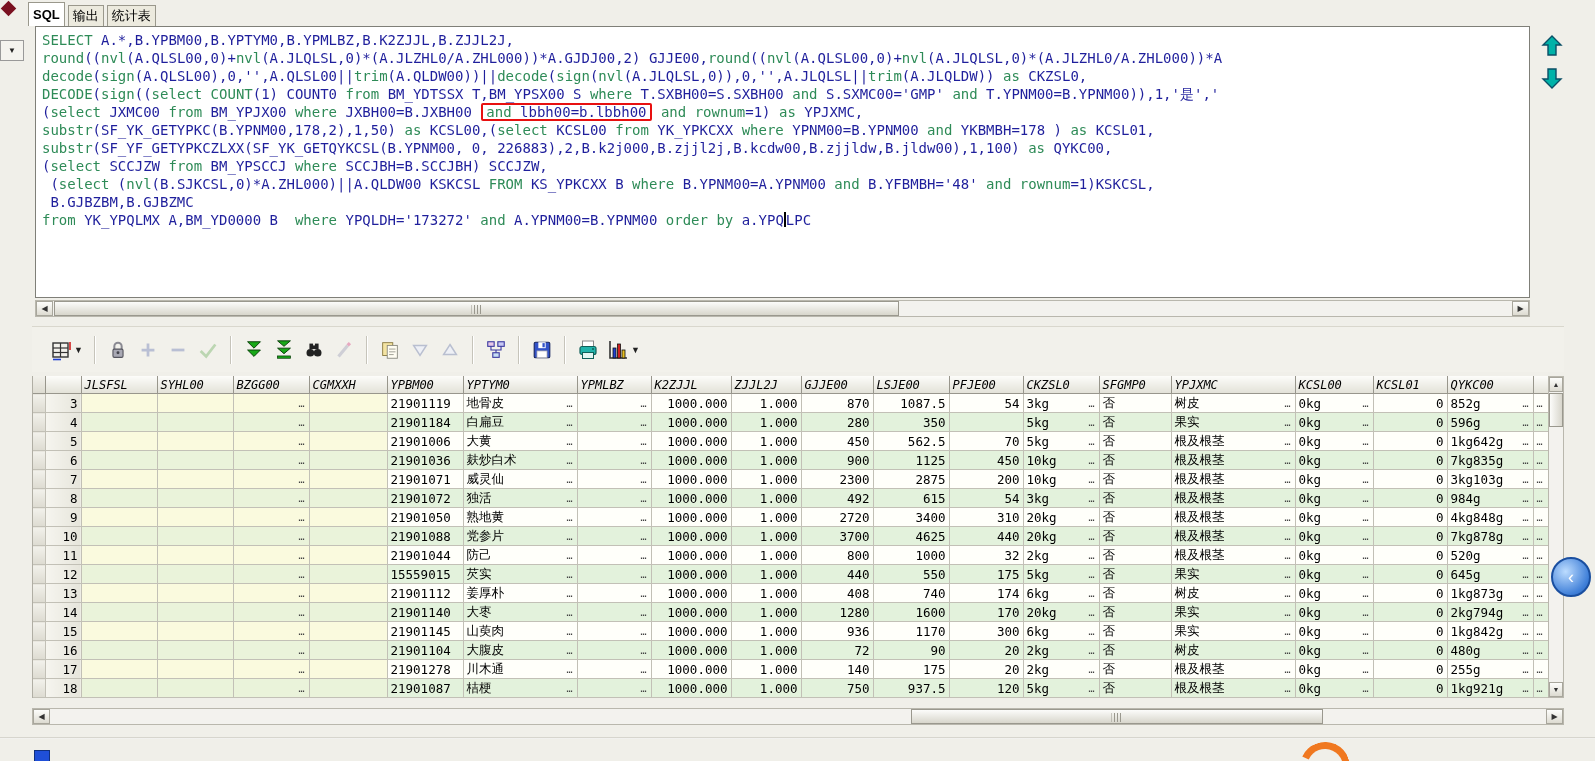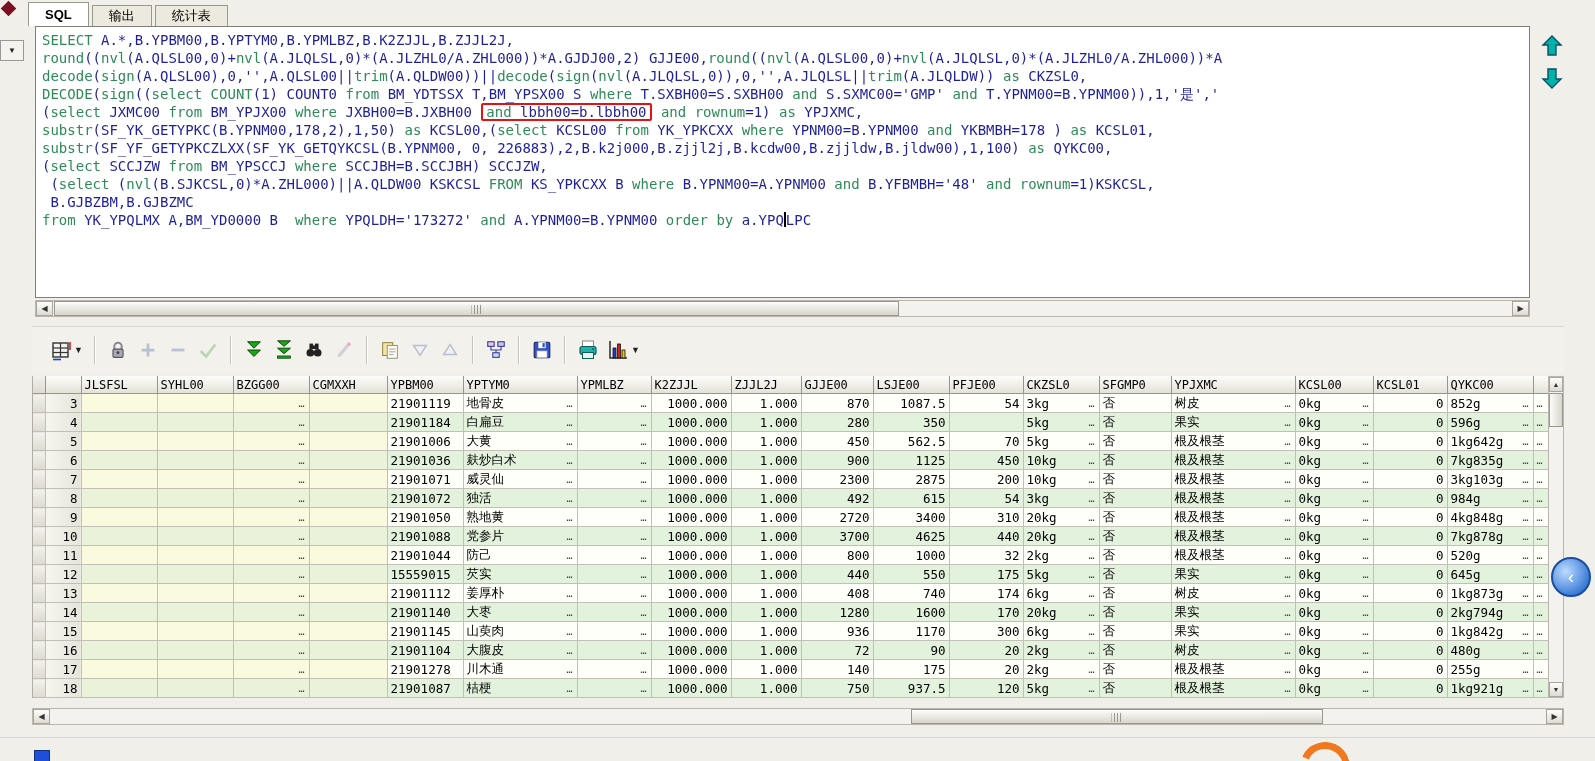--- a/index.html
+++ b/index.html
@@ -5,21 +5,21 @@
   html,body{margin:0;padding:0;}
   body{
     width:1595px;height:761px;position:relative;overflow:hidden;
     background:#f0efe9;
     font-family:"Liberation Sans","DejaVu Sans",sans-serif;
     -webkit-font-smoothing:none;
   }
   
   .app-icon{position:absolute;left:3px;top:3px;width:11px;height:11px;background:#7a1020;transform:rotate(45deg);}
   .tabbar{position:absolute;left:28px;top:2px;height:24px;display:flex;align-items:flex-end;}
-  .tab{height:20px;line-height:20px;padding:0 16px;font-size:13px;color:#000;
+  .tab{height:20px;line-height:20px;padding:0 4px;font-size:13px;color:#000;
        background:#eceade;border:1px solid #9a988c;border-bottom:none;cursor:default;}
   .tab.active{background:#ffffff;height:23px;line-height:23px;font-weight:bold;position:relative;z-index:2;}
   .tab + .tab{margin-left:3px;}
   
   .combo{position:absolute;left:0;top:40px;width:22px;height:19px;background:#f4f3ee;
          border:1px solid #999;display:flex;align-items:center;justify-content:center;font-size:8px;color:#222;}
   
   .editor{position:absolute;left:35px;top:26px;width:1495px;height:272px;background:#ffffff;
           border:1px solid #7f7f78;overflow:hidden;
           font-family:"DejaVu Sans Mono","Liberation Mono",monospace;font-size:14px;line-height:18px;
@@ -51,21 +51,21 @@
   .tbtn{width:30px;height:30px;display:flex;align-items:center;justify-content:center;cursor:pointer;}
   .tsep{width:1px;height:28px;background:#c6c4ba;border-right:1px solid #ffffff;margin:0 7px;}
   .tcaret{font-size:9px;color:#222;margin-left:-2px;margin-right:4px;cursor:pointer;}
   
   .gridwrap{position:absolute;left:32px;top:376px;width:1516px;height:322px;overflow:hidden;
             background:#fff;border-left:1px solid #b0aea4;}
   table.grid{border-collapse:collapse;table-layout:fixed;width:1516px;
              font-family:"DejaVu Sans Mono","DejaVu Sans",monospace;font-size:12.5px;color:#000;}
   table.grid th{height:17px;background:linear-gradient(#fcfcfa,#e3e2d8);border-right:1px solid #98968c;
                 border-bottom:1px solid #98968c;font-weight:normal;font-size:12px;text-align:left;
-                padding:0 3px;overflow:hidden;white-space:nowrap;}
+                padding:0 3px;overflow:hidden;white-space:nowrap;font-style:italic;}
   table.grid td{height:19px;border-right:1px solid #c2c0b6;border-bottom:1px solid #c2c0b6;
                 padding:0 3px;overflow:hidden;white-space:nowrap;box-sizing:border-box;}
   tr.odd  td{background:#fffffa;}
   tr.even td{background:#e3f2dc;}
   tr.odd  td.lcol{background:#fafade;}
   tr.even td.lcol{background:#eaf3da;}
   td.sel,th.sel{background:linear-gradient(#f2f1eb,#dddbd1) !important;border-right:1px solid #98968c;padding:0;}
   td.rn{background:linear-gradient(90deg,#f6f5ef,#e6e5db) !important;border-right:1px solid #98968c;
         text-align:right;padding-right:5px;}
   td.r{text-align:right;}

